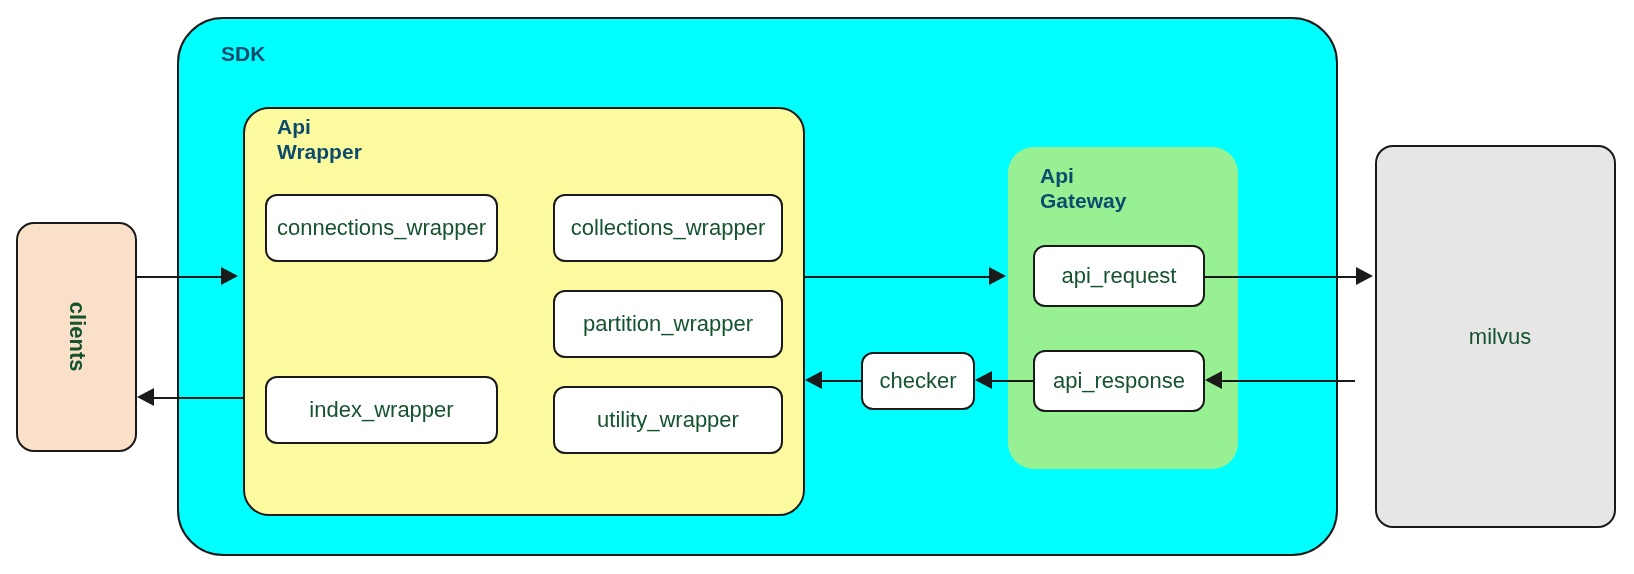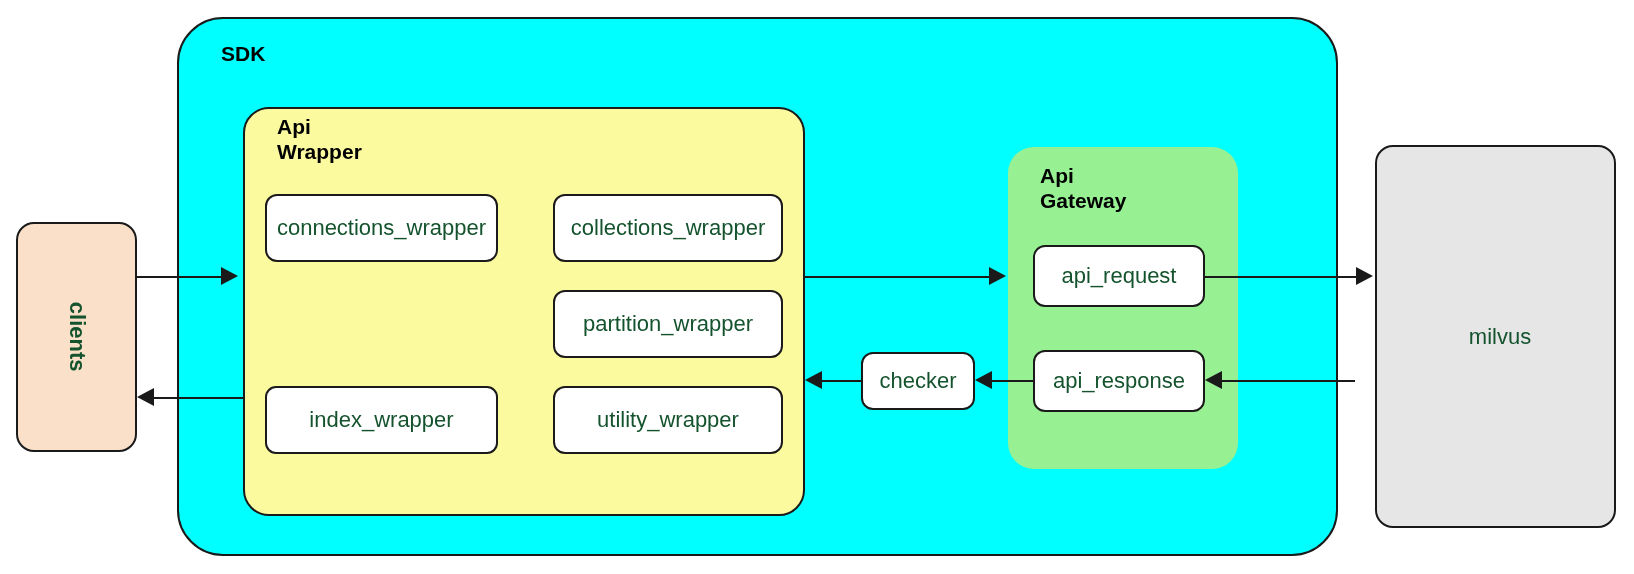--- a/index.html
+++ b/index.html
@@ -87,21 +87,21 @@
     font-size: 22px;
     font-weight: normal;
     padding-left: 9px;
   }
 
   
   .caption {
     position: absolute;
     font-size: 21px;
     font-weight: bold;
-    color: #000000;
+    color: #0c4a6e;
     white-space: pre-line;
     line-height: 1.18;
   }
 
   
   .edge {
     position: absolute;
     height: 0;
     border-top: 2px solid #1a1a1a;
   }
@@ -131,21 +131,21 @@
   <div class="caption" style="left:221px; top:42px;">SDK</div>
 
   <div class="node container-wrapper" style="left:243px; top:107px; width:562px; height:409px;"></div>
 
   <div class="caption" style="left:277px; top:115px;">Api
 Wrapper</div>
 
   <div class="node box-white" style="left:265px; top:194px; width:233px; height:68px;">
     <span>connections_wrapper</span>
   </div>
-  <div class="node box-white" style="left:265px; top:386px; width:233px; height:68px;border-radius:11px;">
+  <div class="node box-white" style="left:265px; top:376px; width:233px; height:68px;">
     <span>index_wrapper</span>
   </div>
 
   <div class="node box-white" style="left:553px; top:194px; width:230px; height:68px;">
     <span>collections_wrapper</span>
   </div>
   <div class="node box-white" style="left:553px; top:386px; width:230px; height:68px;">
     <span>utility_wrapper</span>
   </div>
   <div class="node box-white" style="left:553px; top:290px; width:230px; height:68px;">

